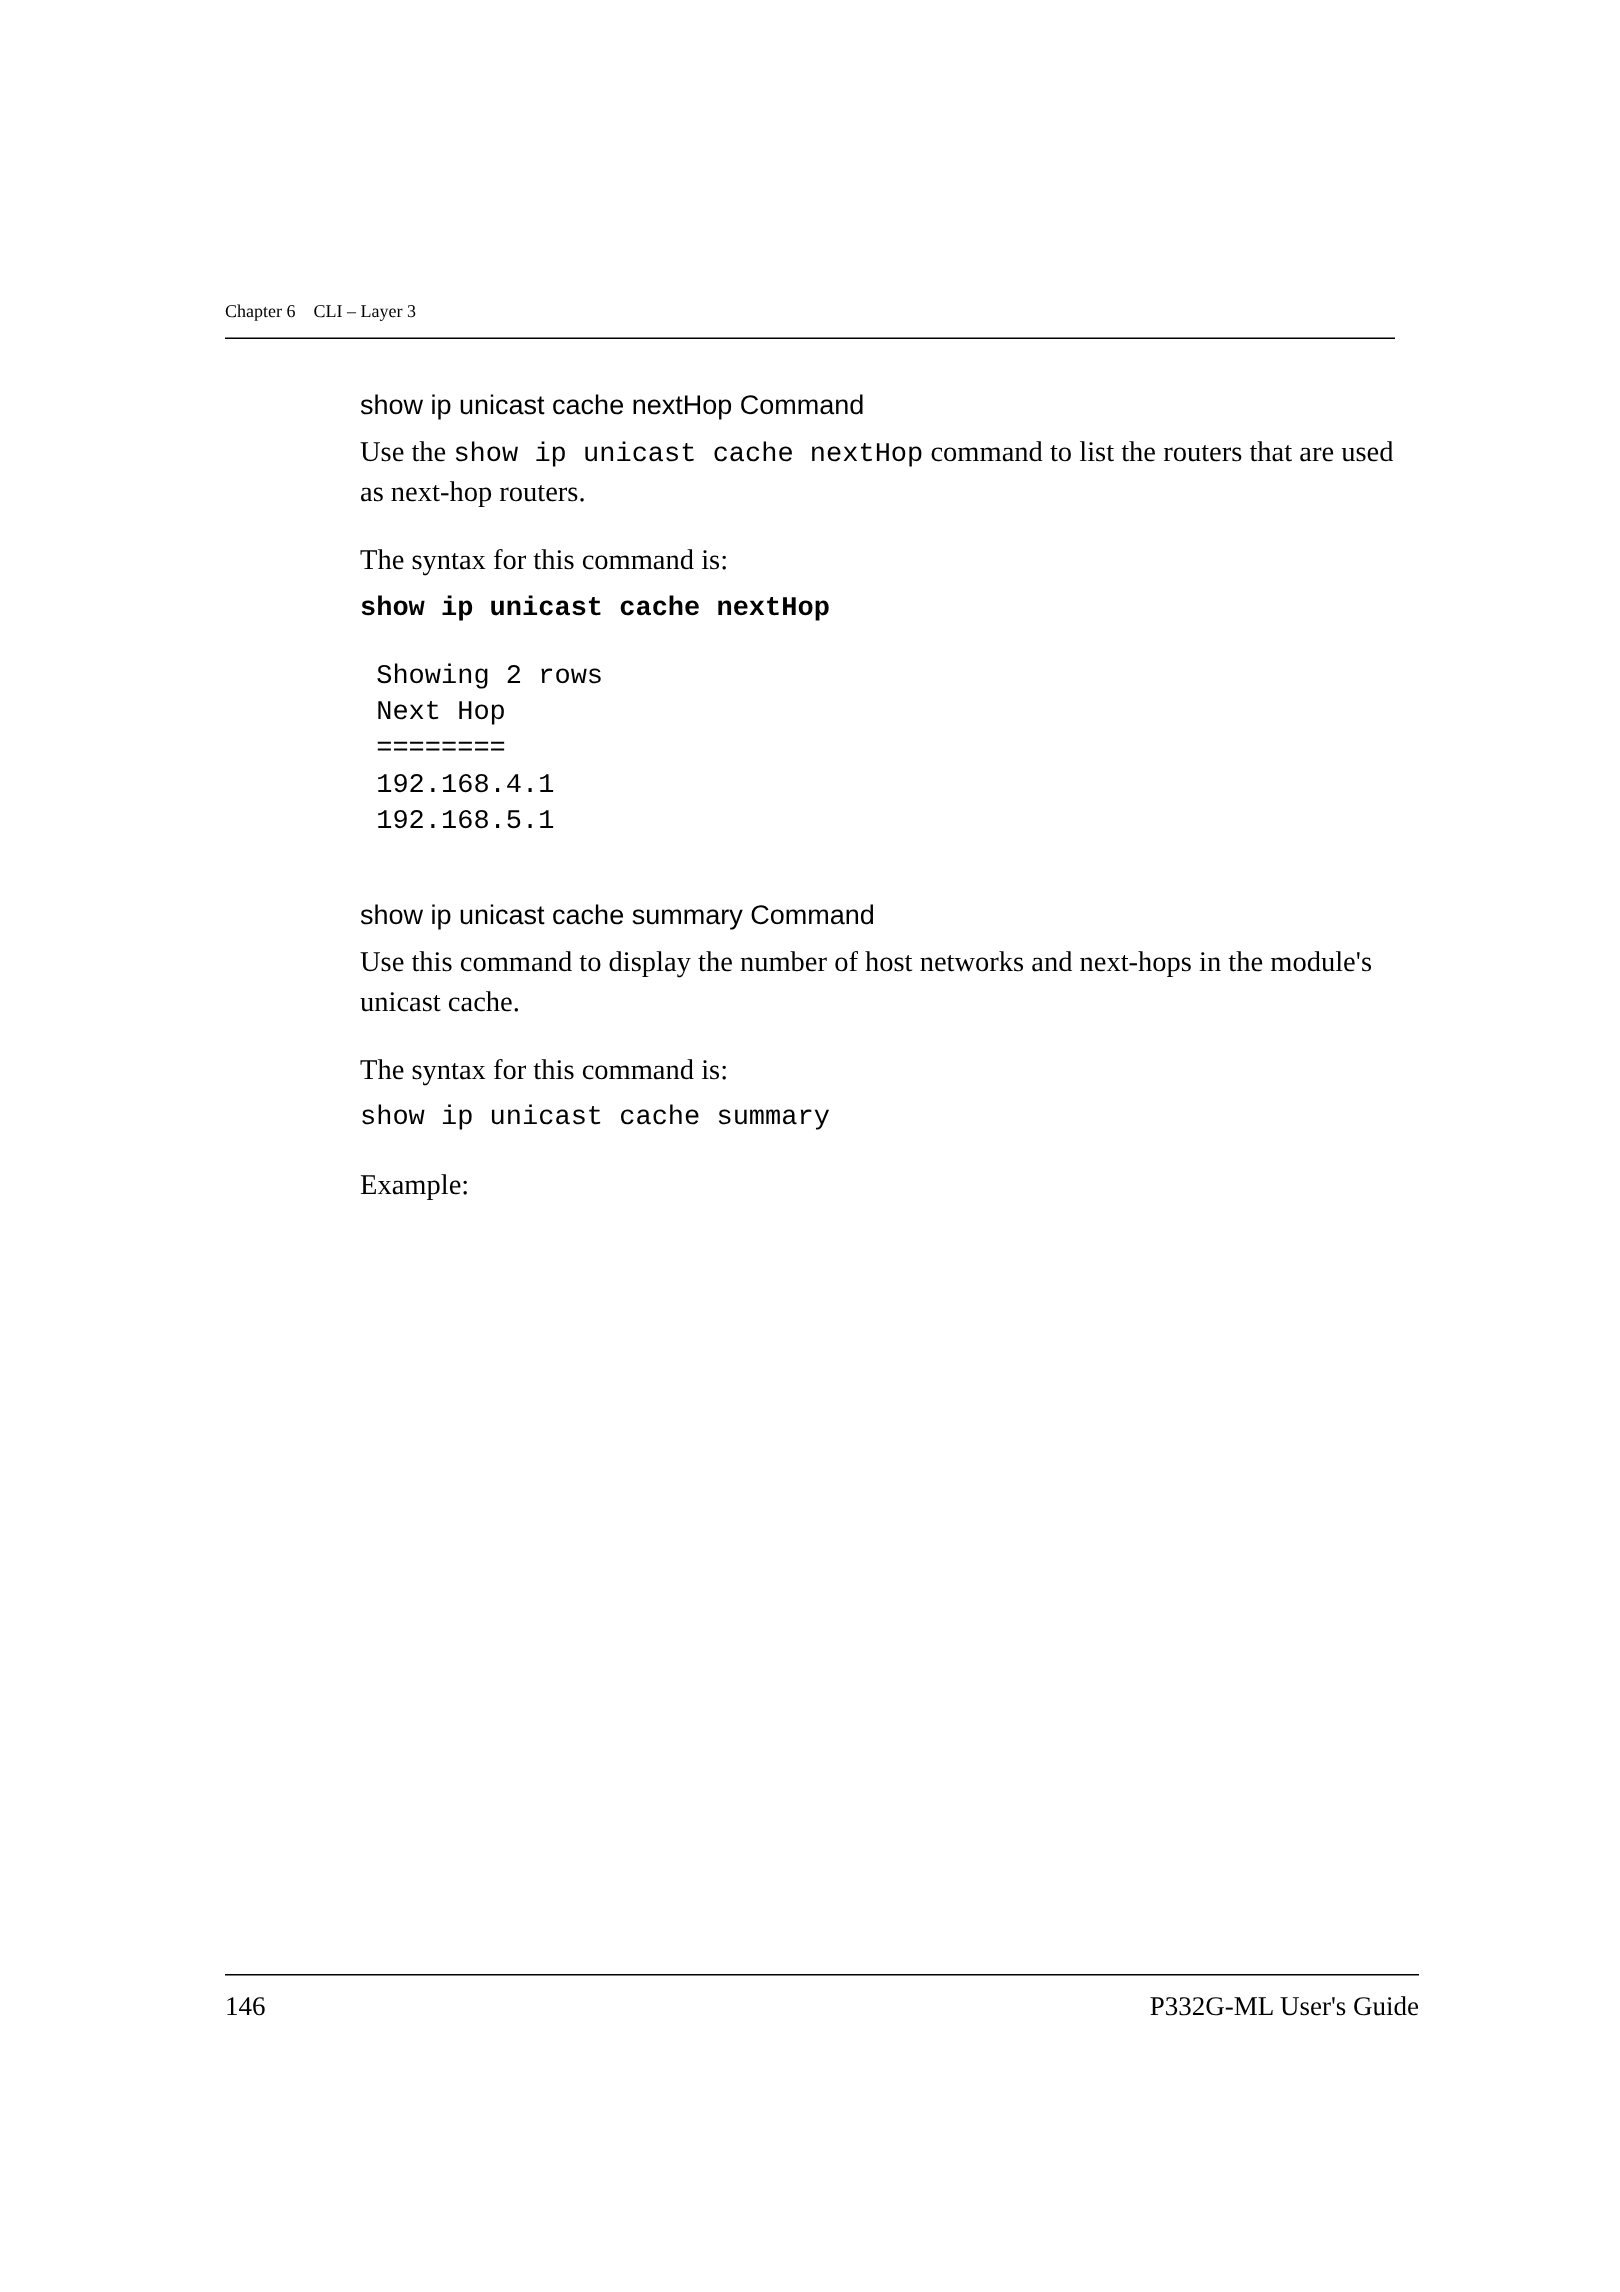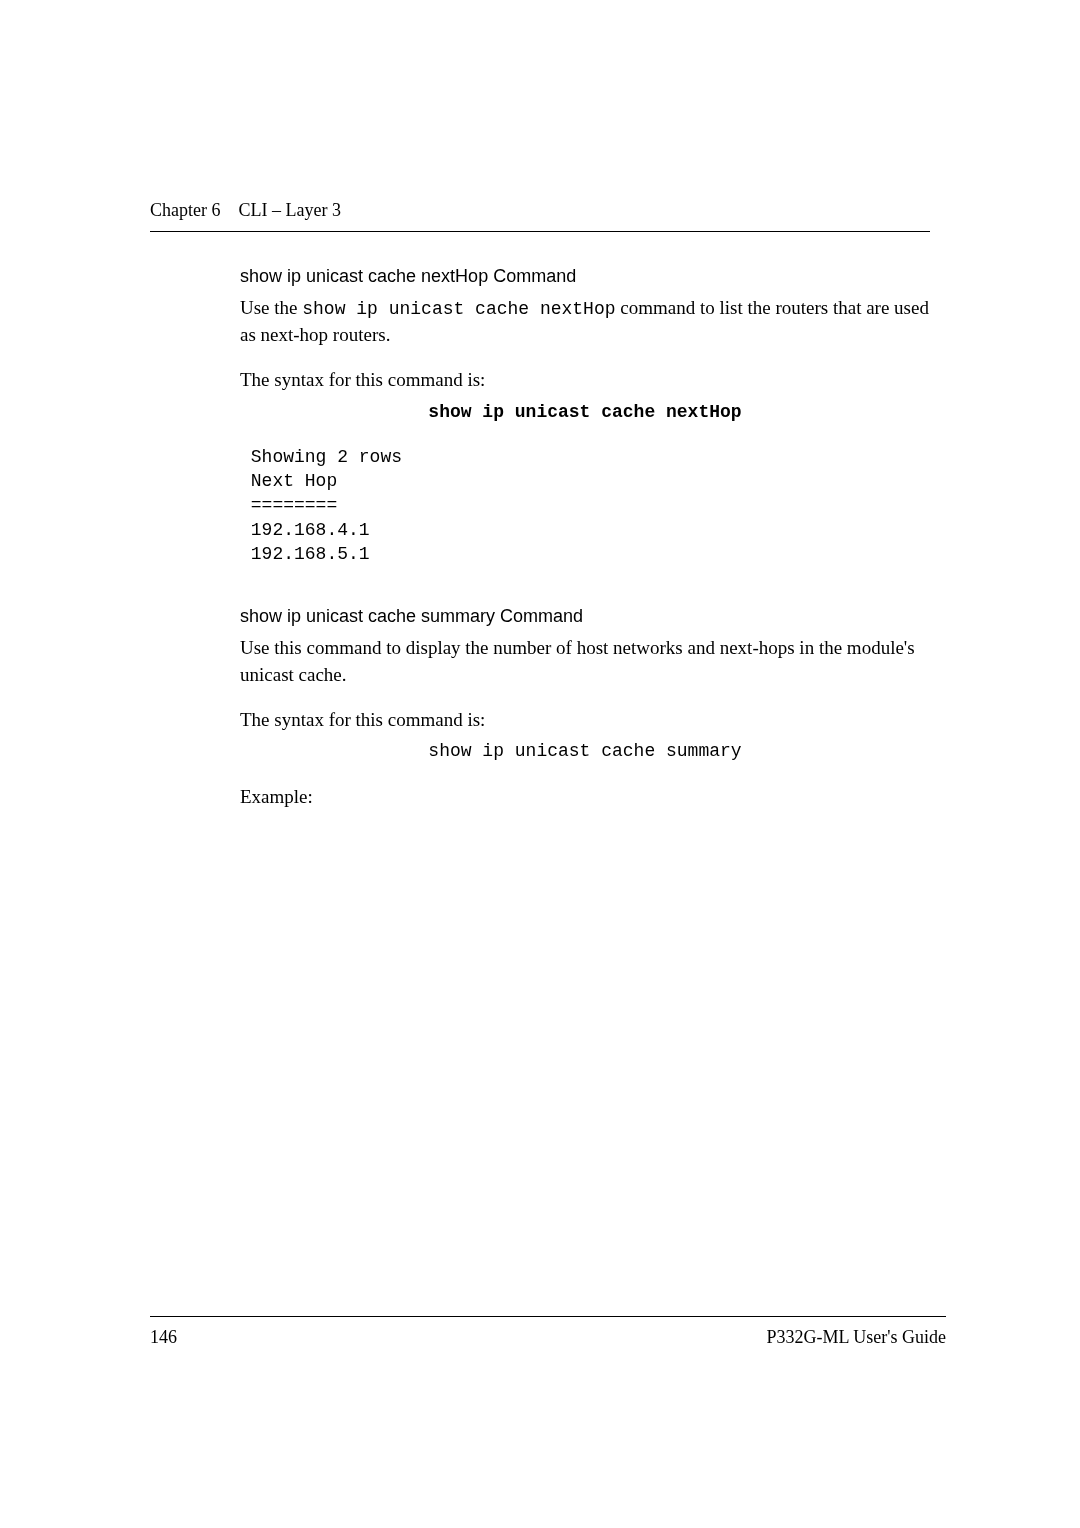--- a/index.html
+++ b/index.html
@@ -8,42 +8,41 @@
     height: 1528px;
     background: #ffffff;
     font-family: "Palatino Linotype", "Book Antiqua", Palatino, Georgia, serif;
     color: #000;
     position: relative;
   }
   .page {
     padding: 200px 150px 0 150px;
   }
   .header-line {
-    font-size: 18px;
+    font-size: 12px;
     padding-bottom: 10px;
     border-bottom: 1px solid #000;
     margin-bottom: 32px;
   }
   .content {
     padding-left: 90px;
     font-size: 19px;
     line-height: 1.4;
   }
   .sans-heading {
     font-family: Arial, Helvetica, sans-serif;
     font-size: 18px;
     margin-bottom: 6px;
   }
   .para {
     margin-bottom: 18px;
   }
   .mono, code {
     font-family: "Courier New", Courier, monospace;
     font-size: 18px;
-    text-align: center;
   }
   .mono-block {
     font-family: "Courier New", Courier, monospace;
     font-size: 18px;
     white-space: pre;
     line-height: 1.35;
   }
   .bold { font-weight: bold; }
   .gap-s { margin-bottom: 6px; }
   .gap-m { margin-bottom: 20px; }

